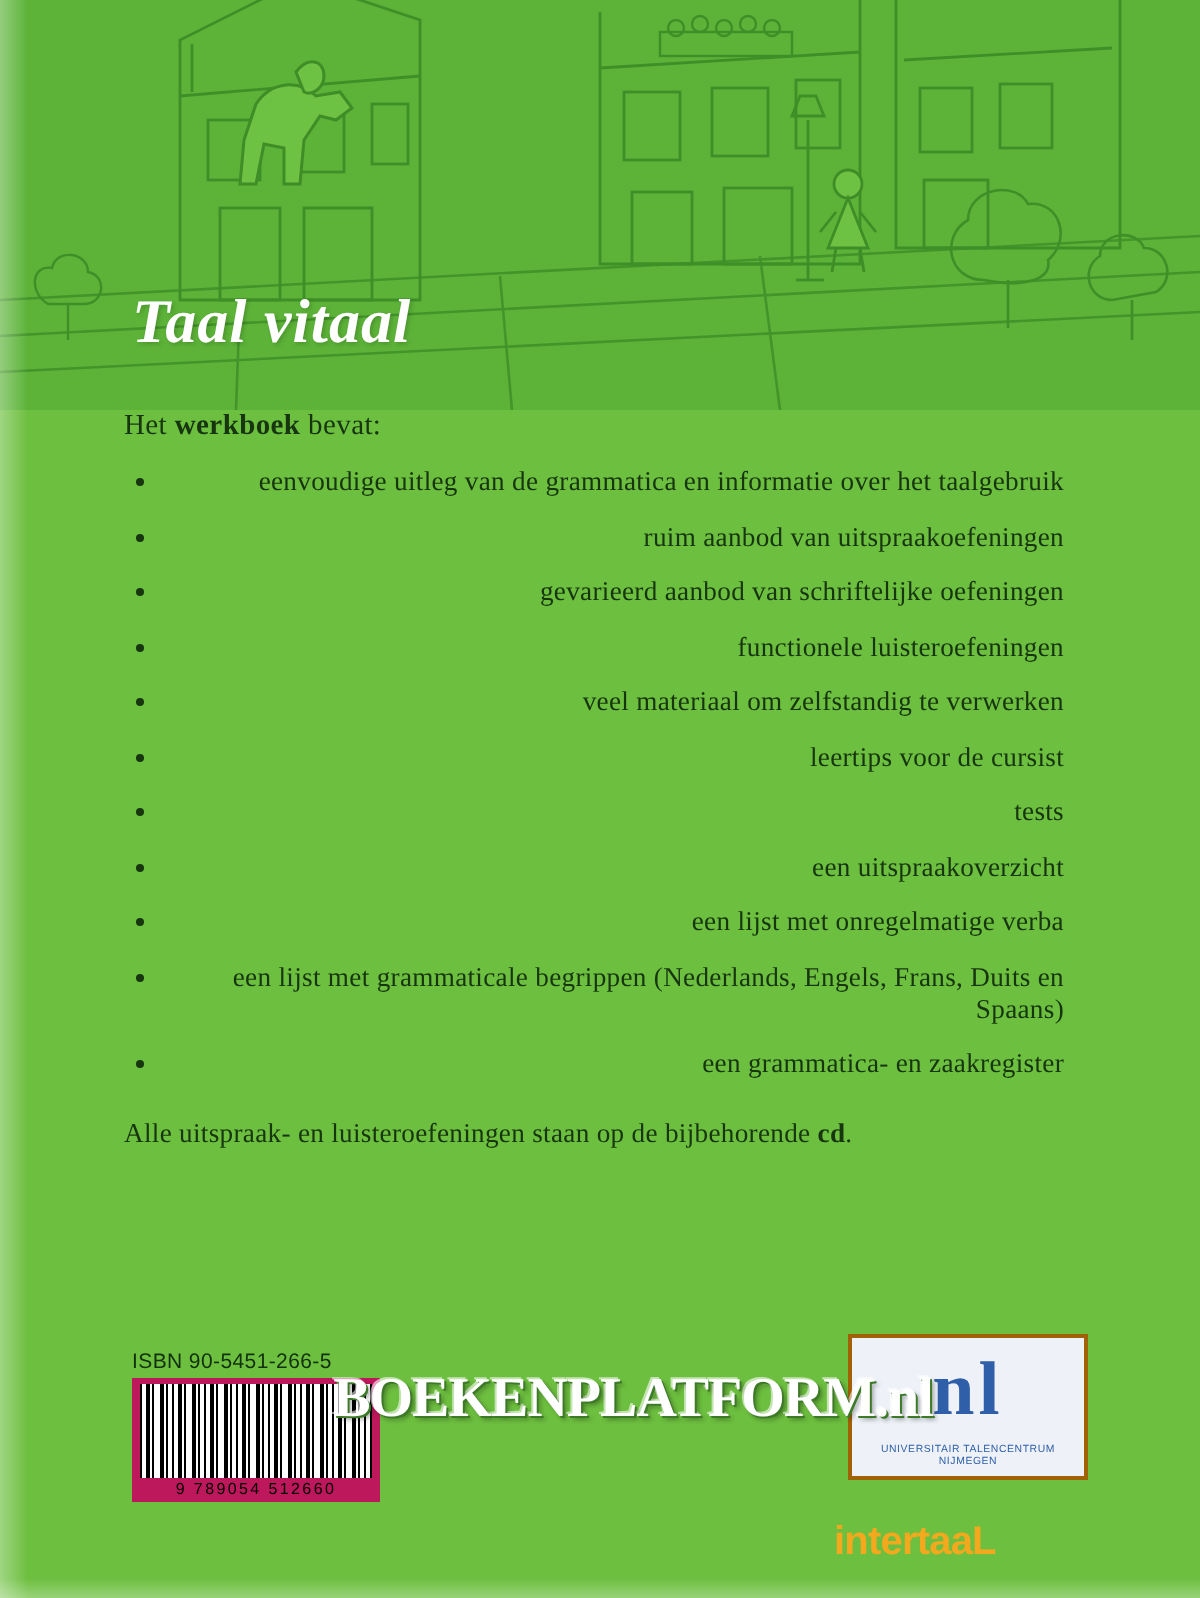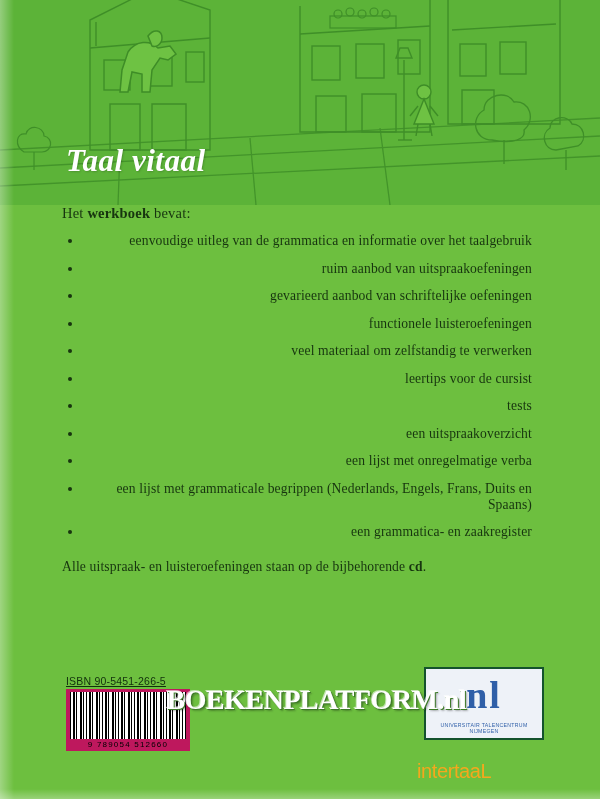--- a/index.html
+++ b/index.html
@@ -101,21 +101,20 @@
     left: 66px;
     top: 675px;
     width: 124px;
   }
   .isbn-text {
     font-family: "Liberation Sans", sans-serif;
     font-size: 10.5px;
     color: #12300c;
     margin-bottom: 2px;
     letter-spacing: 0.2px;
-    text-decoration: underline;
   }
   .barcode {
     width: 124px;
     height: 62px;
     background: #be185d;
     padding: 3px 4px 1px 4px;
     box-sizing: border-box;
   }
   .bars {
     width: 100%;
@@ -158,21 +157,21 @@
   }
 
   
   .logo-box {
     position: absolute;
     left: 424px;
     top: 667px;
     width: 120px;
     height: 73px;
     background: #eef2f8;
-    border: 2px solid #14532d;
+    border: 2px solid #a16207;
     box-sizing: border-box;
   }
   .logo-mark {
     position: absolute;
     left: 0; right: 0;
     top: 6px;
     text-align: center;
     font-family: "Liberation Serif", serif;
     font-size: 38px;
     font-weight: bold;
@@ -200,21 +199,21 @@
     font-size: 12px;
     color: #17350f;
     letter-spacing: 0.3px;
   }
   .intertaal {
     position: absolute;
     left: 417px;
     top: 760px;
     font-family: "Liberation Sans", sans-serif;
     font-size: 20px;
-    font-weight: normal;
+    font-weight: bold;
     color: #f4a81d;
     letter-spacing: -0.4px;
   }
   
   .edge-left {
     position: absolute;
     left: 0; top: 0;
     width: 14px; height: 799px;
     background: linear-gradient(to right, rgba(255,255,255,0.35), rgba(255,255,255,0));
     pointer-events: none;

